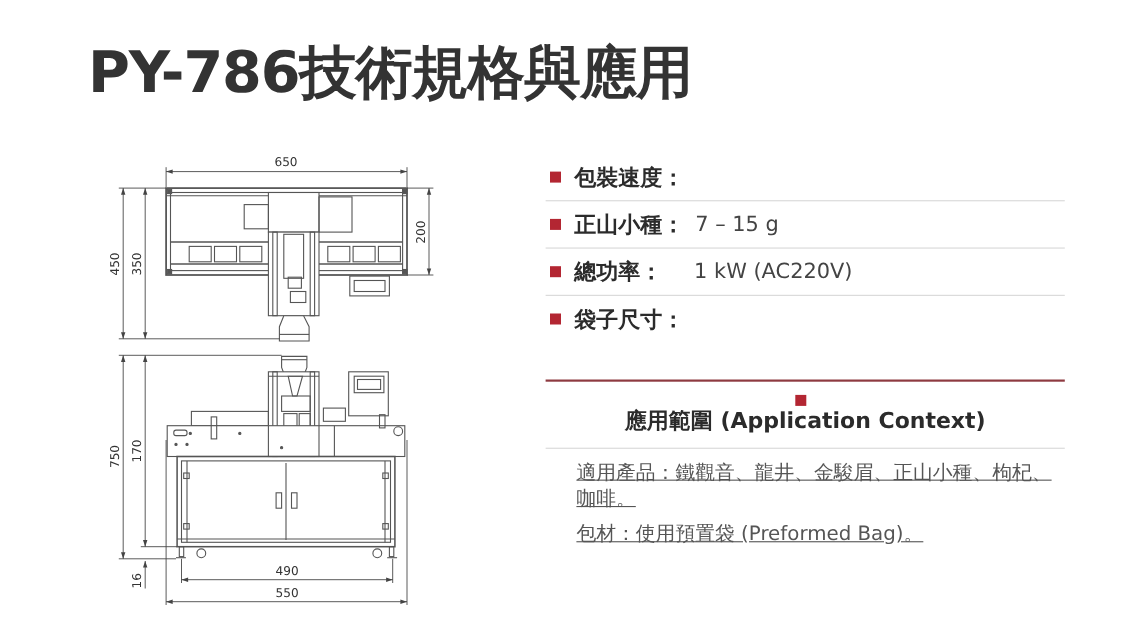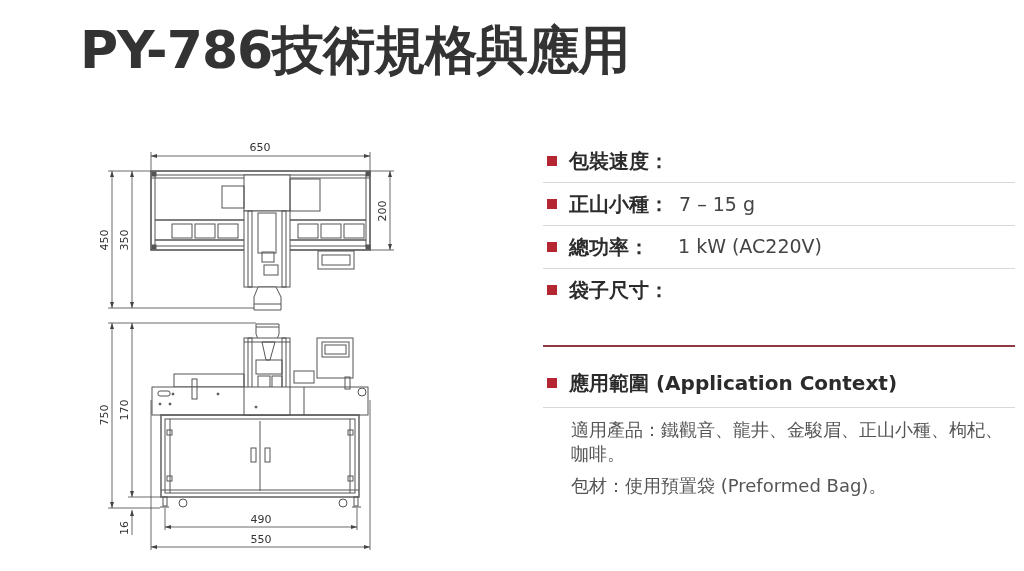--- a/index.html
+++ b/index.html
@@ -2,41 +2,41 @@
 <html><head>
   <meta charset="utf-8">
   <style>
     html, body { margin:0; padding:0; }
     body {
       width:1024px; height:571px; overflow:hidden; background:#ffffff;
       font-family:"DejaVu Sans","Liberation Sans",sans-serif; color:#333;
       position:relative;
     }
     .title {
-      position:absolute; left:80px; top:16px; margin:0;
+      position:absolute; left:80px; top:32px; margin:0;
       font-size:52px; font-weight:bold; color:#333; letter-spacing:-1px;
       font-family:"DejaVu Sans","Liberation Sans",sans-serif;
     }
     .drawing { position:absolute; left:0; top:0; width:520px; height:571px; }
-    .specs { position:absolute; left:543px; top:140px; width:472px; }
+    .specs { position:absolute; left:496px; top:140px; width:472px; }
     .spec-row {
       display:flex; align-items:center; height:42px;
       border-bottom:1px solid #d8d8d8; font-size:20px;
     }
     .bullet { width:10px; height:10px; background:#b32632; margin:0 12px 0 4px; flex:none; }
     .spec-label { font-weight:bold; color:#2b2b2b; white-space:nowrap; }
     .spec-colon { font-weight:bold; color:#2b2b2b; margin-right:10px; }
     .spec-value { color:#444; white-space:nowrap; font-size:19px; }
     .red-rule { height:2px; background:#8e3a40; margin-top:34px; }
     .app-head {
       display:flex; align-items:center; height:48px; margin-top:12px;
-      border-bottom:1px solid #d8d8d8; font-size:20px; font-weight:bold; color:#2b2b2b;
+      border-bottom:1px solid #d8d8d8; font-size:20px; font-weight:bold; color:#2b2b2b;flex-direction:column;
     }
     .app-body { padding:10px 0 0 28px; font-size:18px; color:#555; line-height:24px; }
-    .app-body p { margin:0 0 8px 0; }
+    .app-body p { margin:0 0 8px 0;text-decoration:underline; }
   </style>
 </head>
 <body>
 
 <h1 class="title">PY-786技術規格與應用</h1>
 
 <svg class="drawing" viewBox="0 0 520 571" xmlns="http://www.w3.org/2000/svg">
   <g stroke="#555" stroke-width="1" fill="none">
 
     <g>

